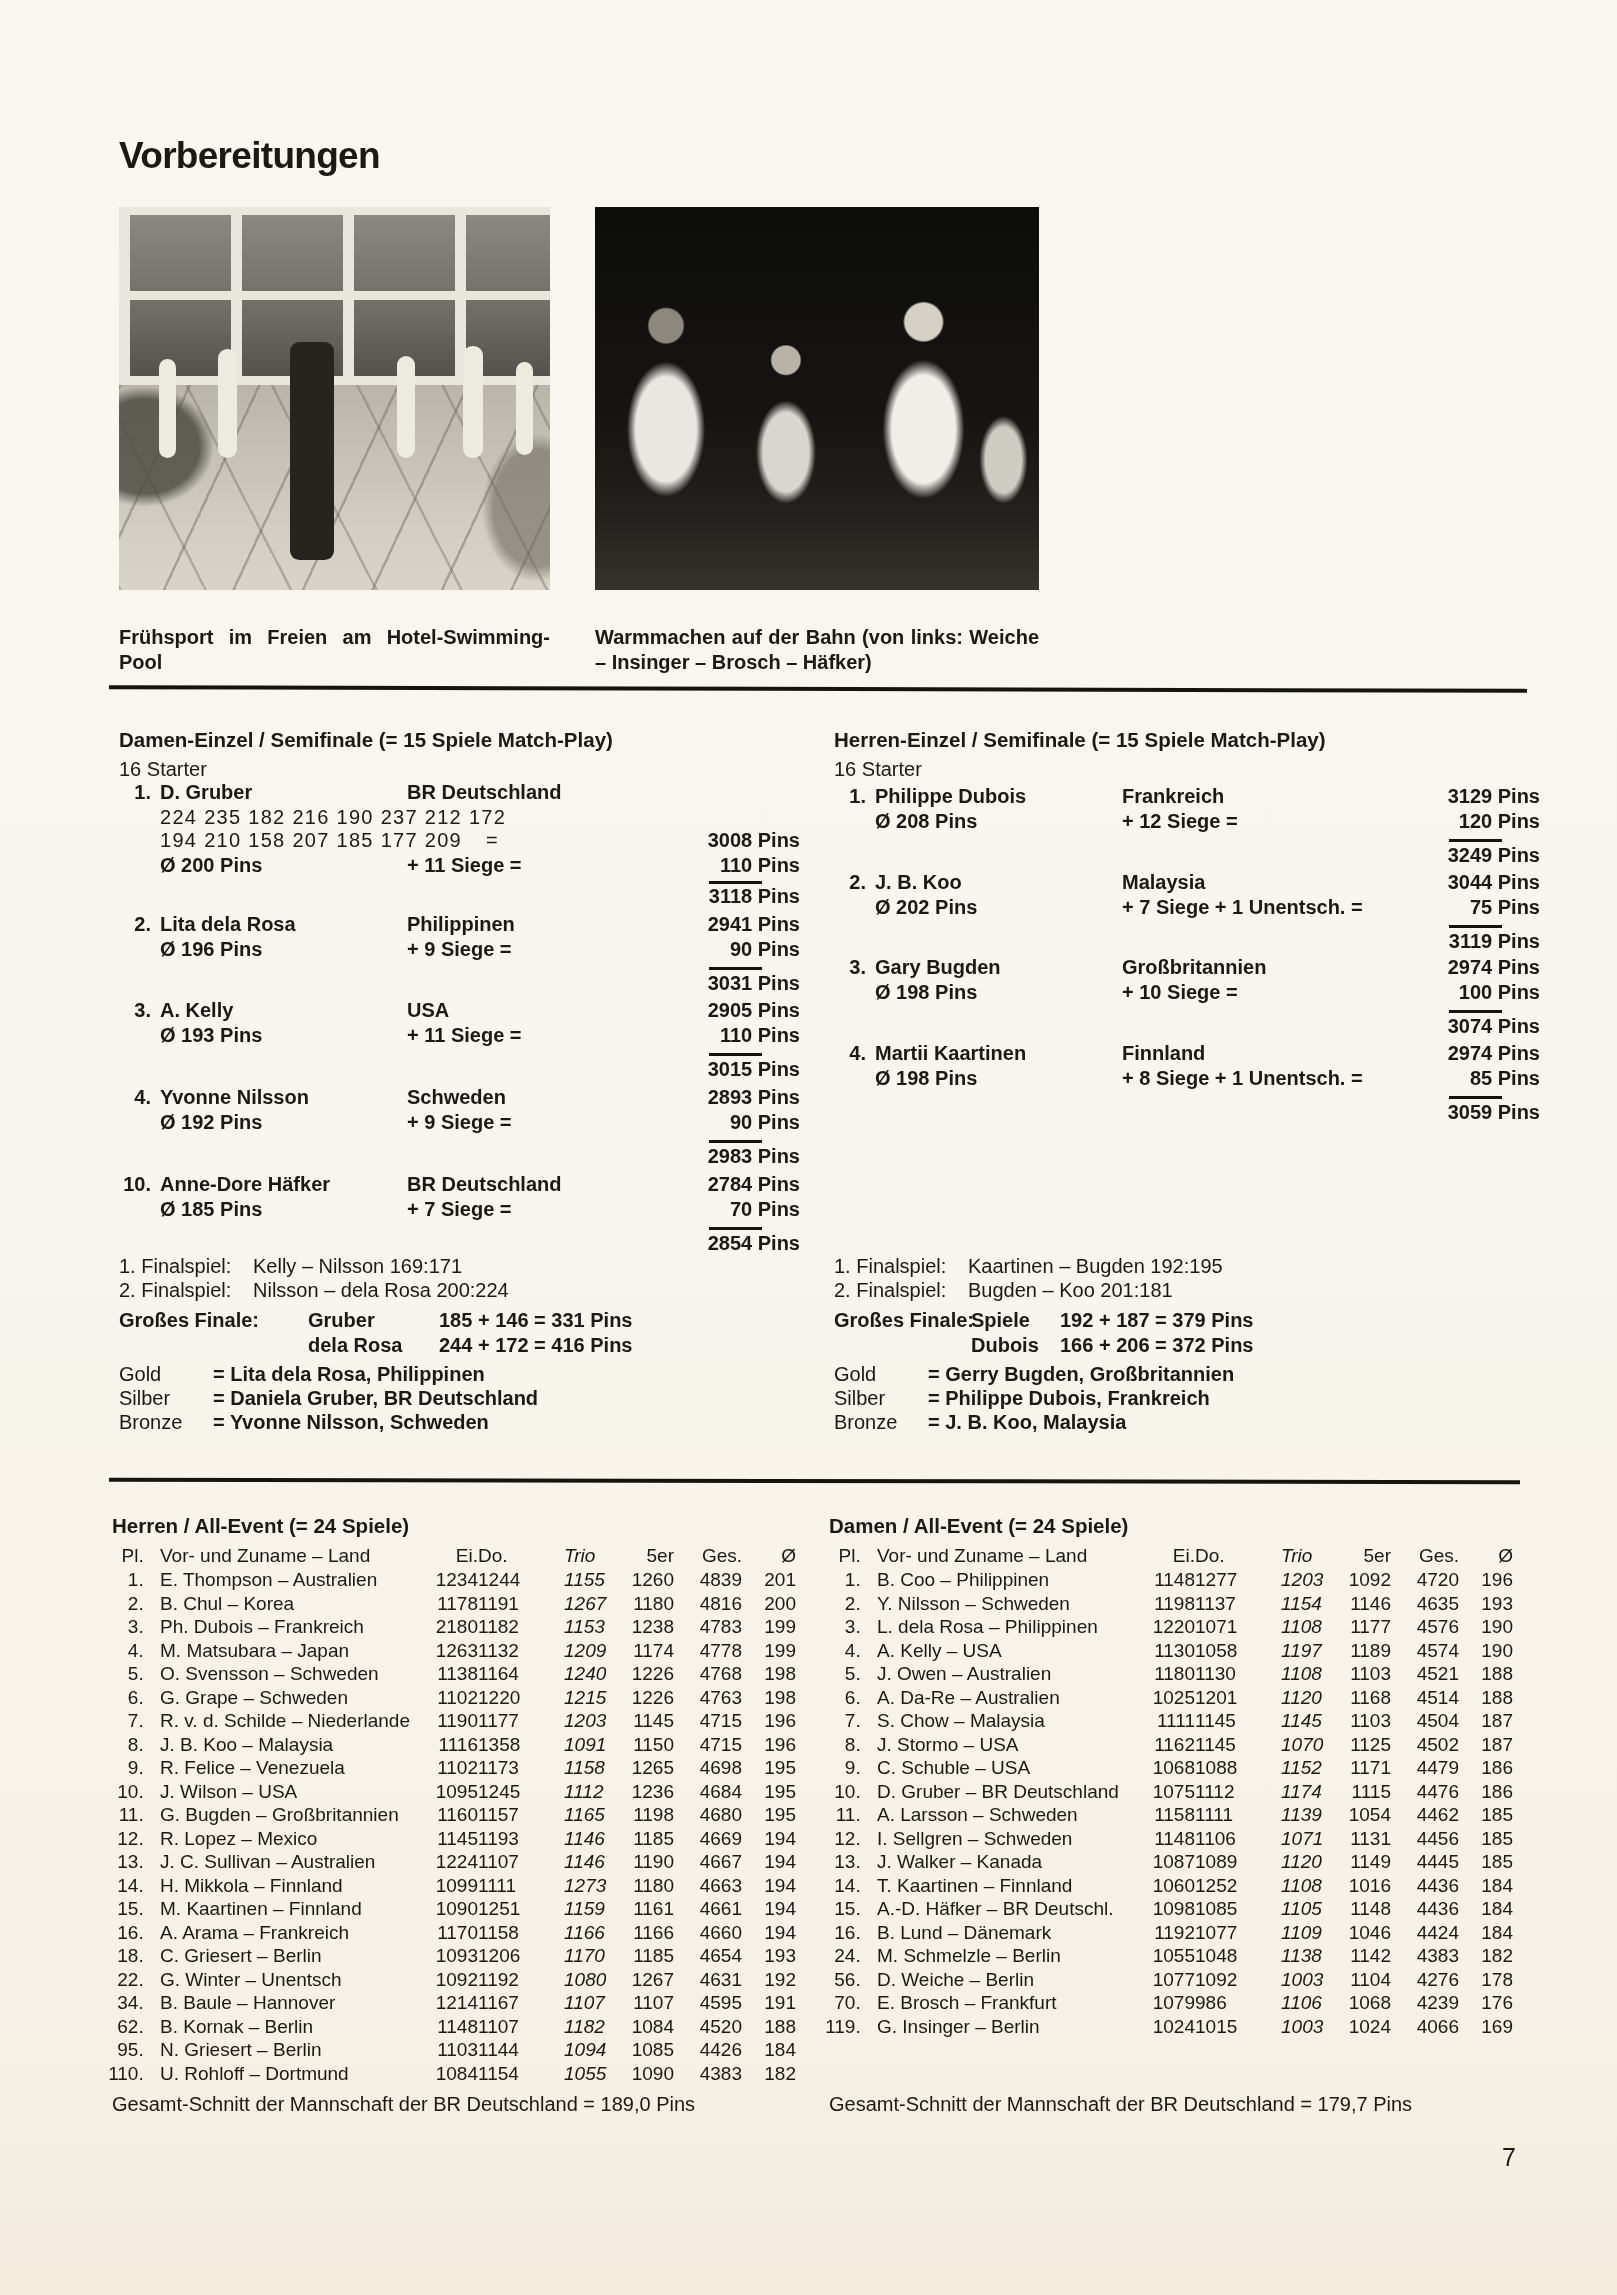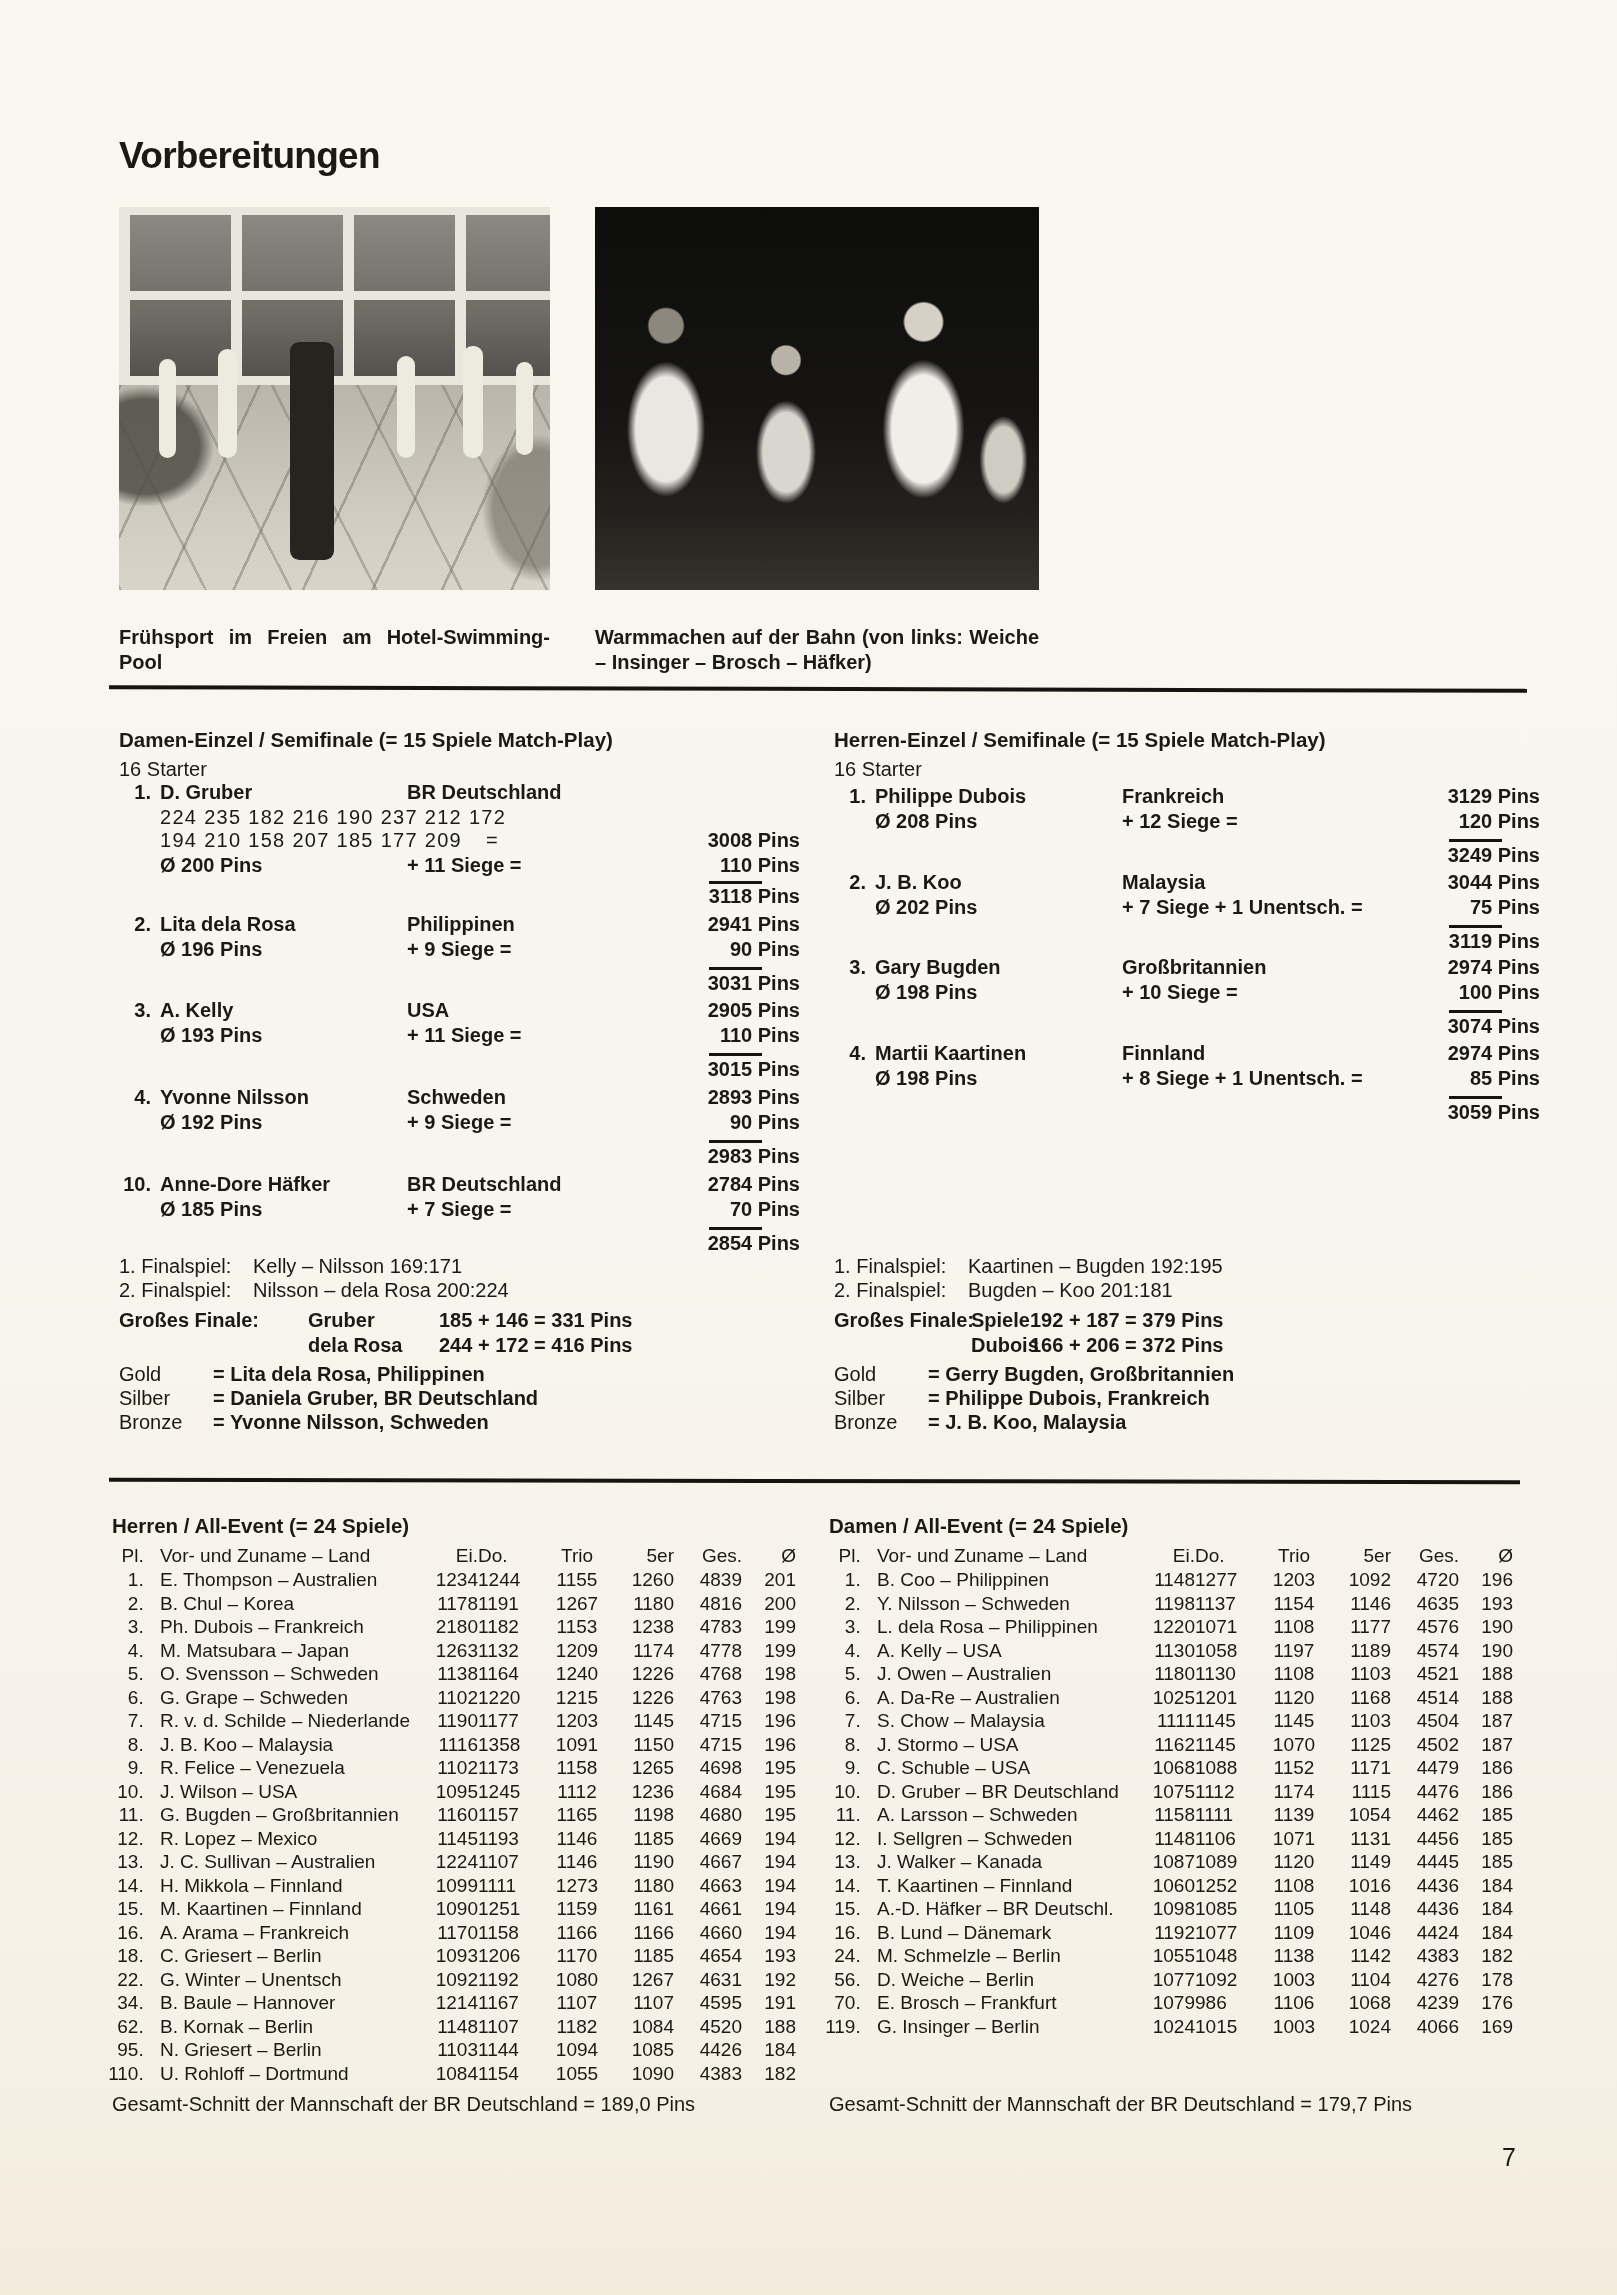--- a/index.html
+++ b/index.html
@@ -88,38 +88,38 @@
 
   .finals{position:absolute;left:0;right:0;top:526px;}
   .finals .row{position:absolute;left:0;right:0;}
   .finals span{position:absolute;white-space:nowrap;}
   .f-label{left:0;}
   .f-value{left:134px;}
   .gf-label{left:0;font-weight:700;}
   .gf-name{font-weight:700;}
   .gf-score{font-weight:700;}
   #damen-sf .gf-name{left:189px;} #damen-sf .gf-score{left:320px;}
-  #herren-sf .gf-name{left:137px;} #herren-sf .gf-score{left:196px;}
+  #herren-sf .gf-name{left:137px;} #herren-sf .gf-score{left:226px;}
   .m-label{left:0;font-weight:400;}
   .m-value{left:94px;font-weight:700;}
 
   
   .ae-table{position:absolute;top:1514px;width:687px;}
   #herren-ae{left:112px;}
   #damen-ae{left:829px;}
   .ae-title{position:absolute;left:0;top:0;font-size:20.5px;font-weight:700;white-space:nowrap;}
   .ae-header{position:absolute;left:0;right:0;top:32px;height:24px;}
   .ae-rows{position:absolute;left:0;right:0;top:56px;}
   .ae-row{position:relative;height:23.5px;}
   .ae-header span,.ae-row span{position:absolute;top:0;font-size:19px;line-height:1;white-space:nowrap;}
   .c0{left:-9.3px;width:41px;text-align:right;}
   .c1{left:48px;}
   .c2{left:300px;width:66px;text-align:right;}
   .c3{left:366px;width:66px;}
-  .c4{left:432px;width:66px;text-align:center;}
+  .c4{left:452px;width:66px;text-align:left;font-style:italic;}
   .c5{left:496px;width:66px;text-align:right;}
   .c6{left:557px;width:73px;text-align:right;}
   .c7{left:618px;width:66px;text-align:right;}
   .ae-footer{position:absolute;left:0;top:579px;font-size:20px;white-space:nowrap;}
 
   #page-number{left:1502px;top:2143px;font-size:25px;}
 </style>
 </head>
 <body>
 

